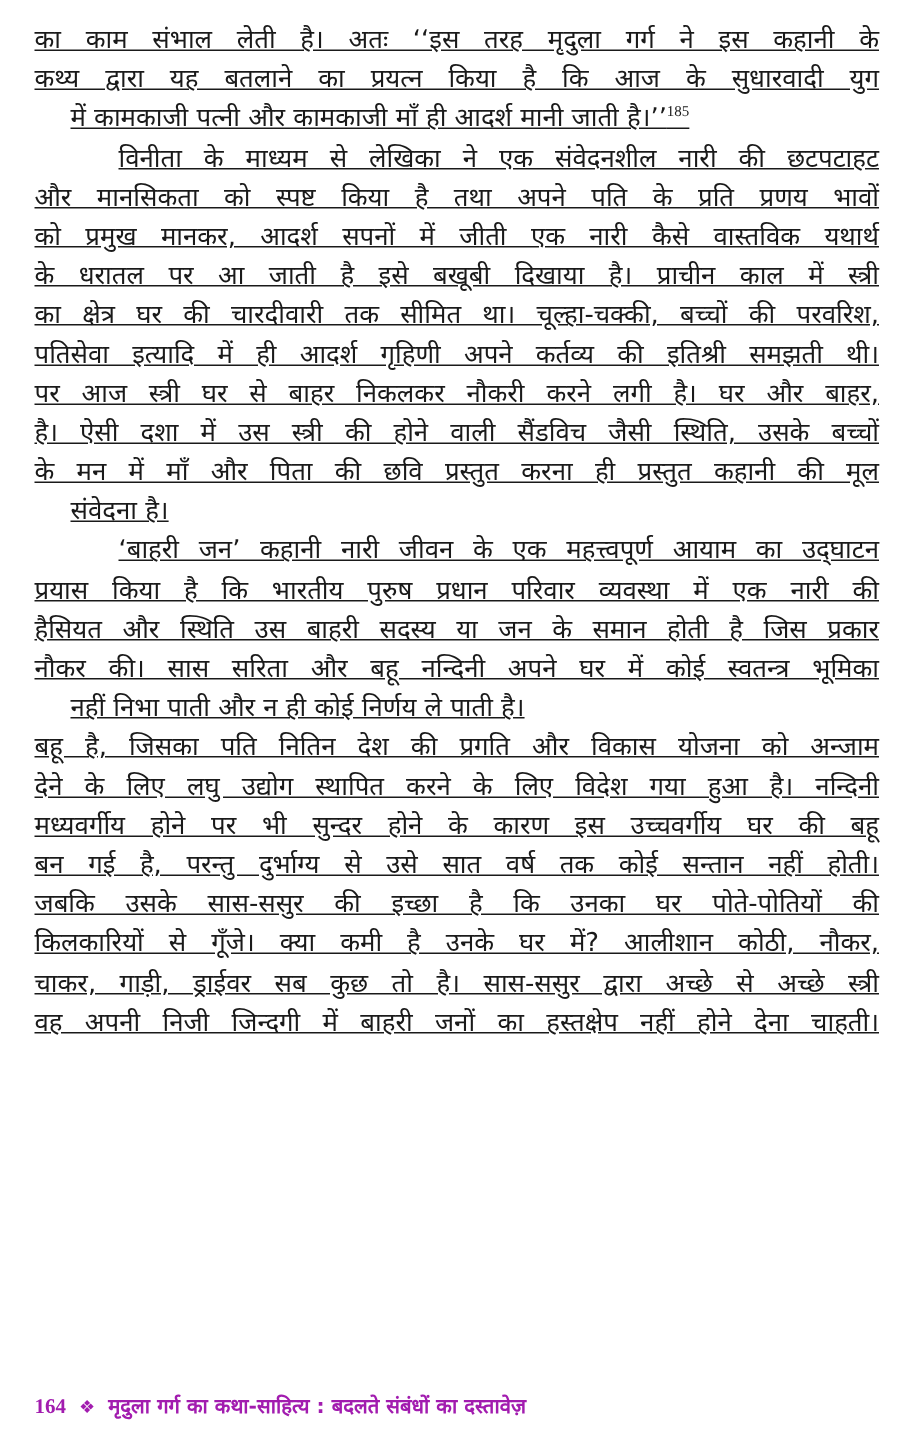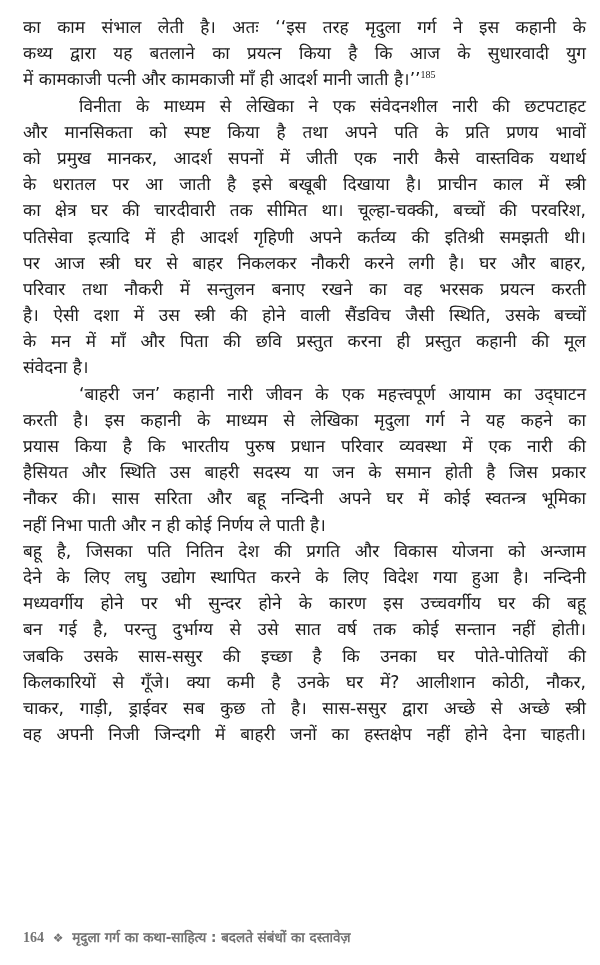--- a/index.html
+++ b/index.html
@@ -1,38 +1,39 @@
 <!DOCTYPE html>
 <html><head>
 <meta charset="utf-8">
 <style>
   html, body { margin: 0; padding: 0; background: #ffffff; }
   body { width: 600px; height: 965px; position: relative; overflow: hidden; }
   .page {
     position: absolute; left: 23px; top: 14px; width: 563px;
     font-family: "DejaVu Sans", "Liberation Sans", sans-serif;
     color: #1a1a1a;
+    text-decoration: underline;
   }
   .line {
     display: block;
     height: 26.2px;
     line-height: 26.2px;
     font-size: 17.2px;
     white-space: nowrap;
     text-align: justify;
     text-align-last: justify;
     letter-spacing: 0;
   }
-  .line.last { text-align-last: left; }
+  .line.last { text-align-last: left; margin-left: 24px; }
   .line.indent { padding-left: 56px; }
   sup.fn { font-size: 10px; vertical-align: super; line-height: 0; font-family: "Liberation Serif", serif; }
   .footer {
     position: absolute; left: 23px; top: 928px;
     font-family: "DejaVu Sans", "Liberation Sans", sans-serif;
-    font-size: 13.5px; font-weight: bold; color: #737373;
+    font-size: 13.5px; font-weight: bold; color: #a21caf;
     white-space: nowrap;
   }
   .footer .num { font-family: "Liberation Serif", serif; font-size: 14px; }
   .footer .orn { margin: 0 4px; font-size: 12px; }
 </style>
 </head>
 <body>
 
 <div class="page">
 
@@ -43,29 +44,27 @@
   </div>
 
   <div>
     <span class="line indent">विनीता के माध्यम से लेखिका ने एक संवेदनशील नारी की छटपटाहट</span>
     <span class="line">और मानसिकता को स्पष्ट किया है तथा अपने पति के प्रति प्रणय भावों</span>
     <span class="line">को प्रमुख मानकर, आदर्श सपनों में जीती एक नारी कैसे वास्तविक यथार्थ</span>
     <span class="line">के धरातल पर आ जाती है इसे बखूबी दिखाया है। प्राचीन काल में स्त्री</span>
     <span class="line">का क्षेत्र घर की चारदीवारी तक सीमित था। चूल्हा-चक्की, बच्चों की परवरिश,</span>
     <span class="line">पतिसेवा इत्यादि में ही आदर्श गृहिणी अपने कर्तव्य की इतिश्री समझती थी।</span>
     <span class="line">पर आज स्त्री घर से बाहर निकलकर नौकरी करने लगी है। घर और बाहर,</span>
-    <span class="line">परिवार तथा नौकरी में सन्तुलन बनाए रखने का वह भरसक प्रयत्न करती</span>
     <span class="line">है। ऐसी दशा में उस स्त्री की होने वाली सैंडविच जैसी स्थिति, उसके बच्चों</span>
     <span class="line">के मन में माँ और पिता की छवि प्रस्तुत करना ही प्रस्तुत कहानी की मूल</span>
     <span class="line last">संवेदना है।</span>
   </div>
 
   <div>
     <span class="line indent">‘बाहरी जन’ कहानी नारी जीवन के एक महत्त्वपूर्ण आयाम का उद्‌घाटन</span>
-    <span class="line">करती है। इस कहानी के माध्यम से लेखिका मृदुला गर्ग ने यह कहने का</span>
     <span class="line">प्रयास किया है कि भारतीय पुरुष प्रधान परिवार व्यवस्था में एक नारी की</span>
     <span class="line">हैसियत और स्थिति उस बाहरी सदस्य या जन के समान होती है जिस प्रकार</span>
     <span class="line">नौकर की। सास सरिता और बहू नन्दिनी अपने घर में कोई स्वतन्त्र भूमिका</span>
     <span class="line last">नहीं निभा पाती और न ही कोई निर्णय ले पाती है।</span>
   </div>
 
   <div>
     <span class="line">बहू है, जिसका पति नितिन देश की प्रगति और विकास योजना को अन्जाम</span>
     <span class="line">देने के लिए लघु उद्योग स्थापित करने के लिए विदेश गया हुआ है। नन्दिनी</span>
     <span class="line">मध्यवर्गीय होने पर भी सुन्दर होने के कारण इस उच्चवर्गीय घर की बहू</span>

